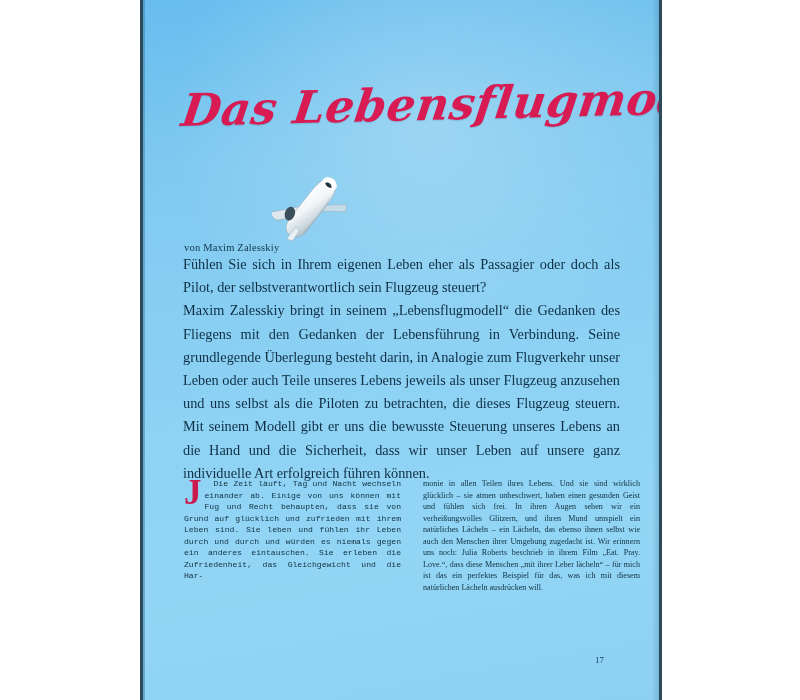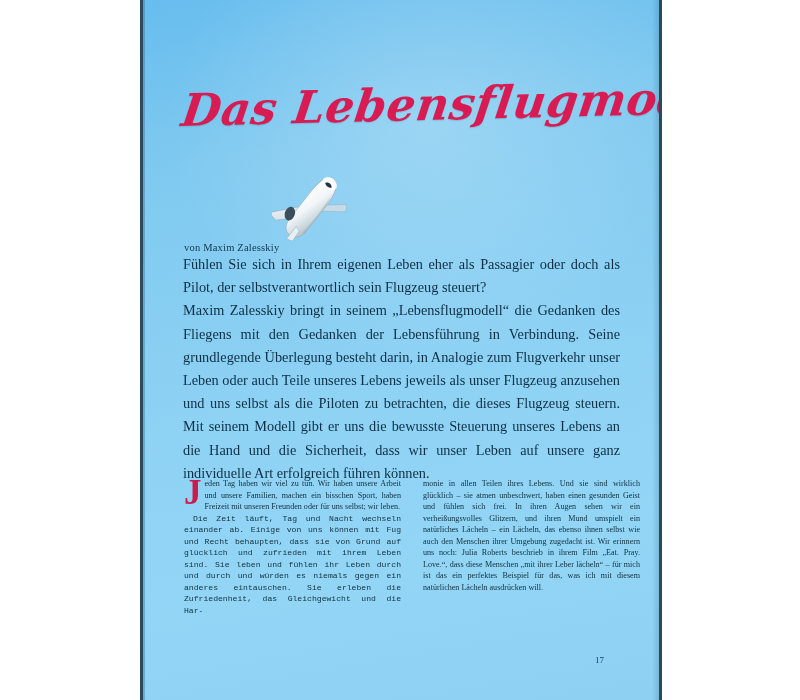--- a/index.html
+++ b/index.html
@@ -239,21 +239,21 @@
 
     <div class="lead">
       <p>Fühlen Sie sich in Ihrem eigenen Leben eher als Passagier oder doch als Pilot, der selbstverantwortlich sein Flugzeug steuert?</p>
       <p>Maxim Zalesskiy bringt in seinem „Lebensflugmodell“ die Gedanken des Fliegens mit den Gedanken der Lebensführung in Verbindung. Seine grundlegende Überlegung besteht darin, in Analogie zum Flugverkehr unser Leben oder auch Teile unseres Lebens jeweils als unser Flugzeug anzusehen und uns selbst als die Piloten zu betrachten, die dieses Flugzeug steuern. Mit seinem Modell gibt er uns die bewusste Steuerung unseres Lebens an die Hand und die Sicherheit, dass wir unser Leben auf unsere ganz individuelle Art erfolgreich führen können.</p>
     </div>
 
     <div class="body-columns">
 
       <div class="col">
         <p>
-          <span class="dropcap">J</span><span>eden Tag haben wir viel zu tun. Wir haben unsere Arbeit und unsere Familien, machen ein bisschen Sport, haben Freizeit mit unseren Freunden oder für uns selbst; wir leben.</span>
+          <span class="dropcap">J</span>
         </p>
         <p>Die Zeit läuft, Tag und Nacht wechseln einander ab. Einige von uns können mit Fug und Recht behaupten, dass sie von Grund auf glücklich und zufrieden mit ihrem Leben sind. Sie leben und fühlen ihr Leben durch und durch und würden es niemals gegen ein anderes eintauschen. Sie erleben die Zufriedenheit, das Gleichgewicht und die Har-</p>
       </div>
 
       <div class="col">
         <p>monie in allen Teilen ihres Lebens. Und sie sind wirklich glücklich – sie atmen unbeschwert, haben einen gesunden Geist und fühlen sich frei. In ihren Augen sehen wir ein verheißungsvolles Glitzern, und ihren Mund umspielt ein natürliches Lächeln – ein Lächeln, das ebenso ihnen selbst wie auch den Menschen ihrer Umgebung zugedacht ist. Wir erinnern uns noch: Julia Roberts beschrieb in ihrem Film „Eat. Pray. Love.“, dass diese Menschen „mit ihrer Leber lächeln“ – für mich ist das ein perfektes Beispiel für das, was ich mit diesem natürlichen Lächeln ausdrücken will.</p>
       </div>
 
     </div>
 

